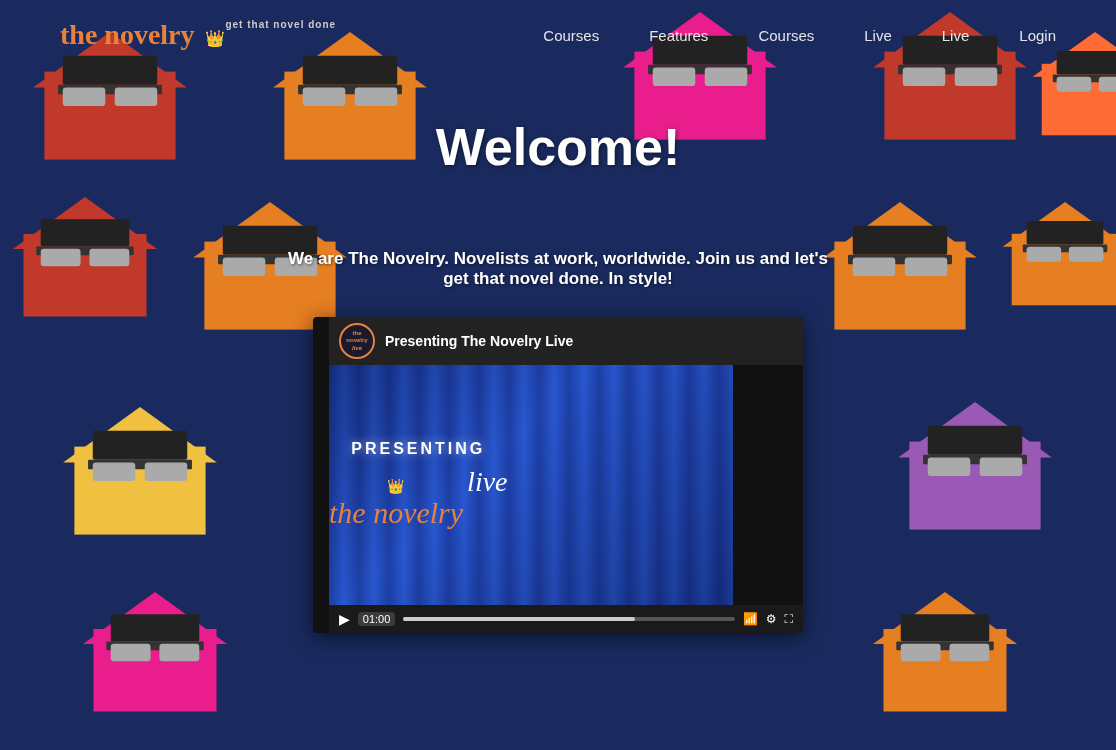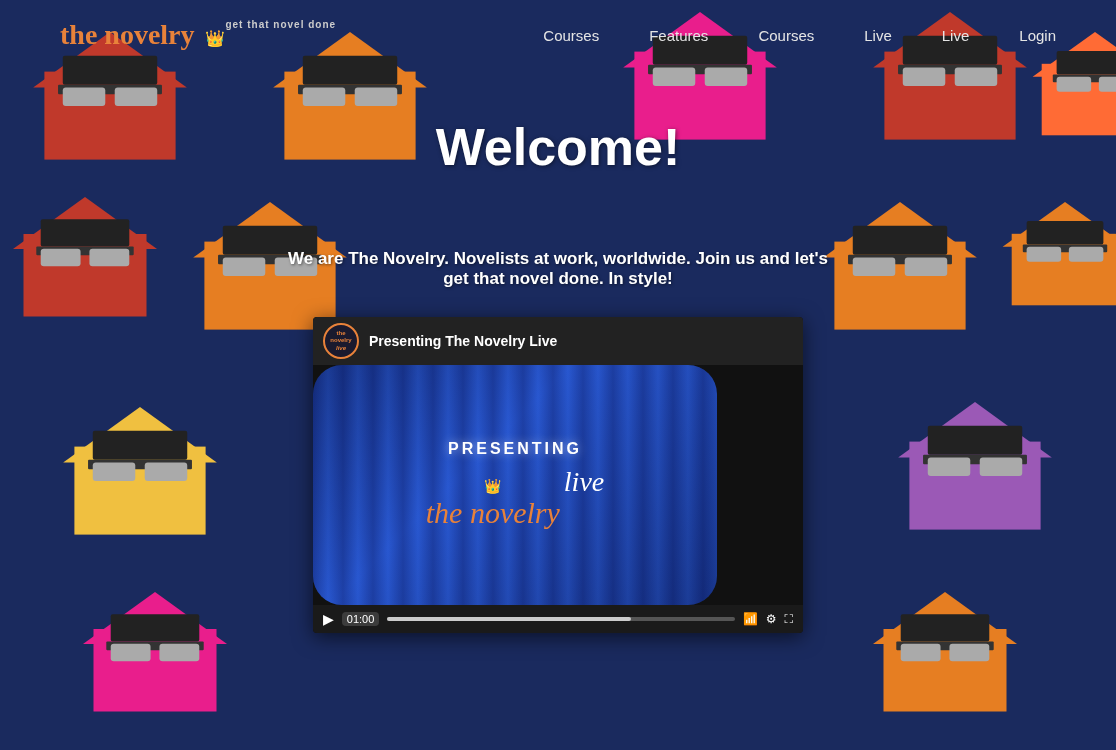--- a/index.html
+++ b/index.html
@@ -94,20 +94,21 @@
       margin-top: 44px;
     }
 
     
     .video-container {
       width: 490px;
       background: #111;
       border-radius: 4px;
       overflow: hidden;
       box-shadow: 0 4px 20px rgba(0,0,0,0.6);
+      padding-left: 16px;
     }
     .video-topbar {
       background: #222;
       display: flex;
       align-items: center;
       gap: 10px;
       padding: 6px 10px;
     }
     .video-logo-badge {
       width: 36px;
@@ -129,23 +130,21 @@
       font-size: 14px;
       font-weight: bold;
     }
     .video-screen {
       width: 404px;
       height: 240px;
       background: linear-gradient(135deg, #1a3a8f 0%, #2a5bd4 40%, #1a3a8f 100%);
       position: relative;
       display: flex;
       align-items: center;
-      justify-content: center;
       overflow: hidden;
-      border-radius: 29px;
     }
     
     .video-screen::before {
       content: '';
       position: absolute;
       top: 0; left: 0; right: 0; bottom: 0;
       background: repeating-linear-gradient(
         90deg,
         rgba(0,0,60,0.3) 0px,
         rgba(30,60,180,0.1) 15px,

